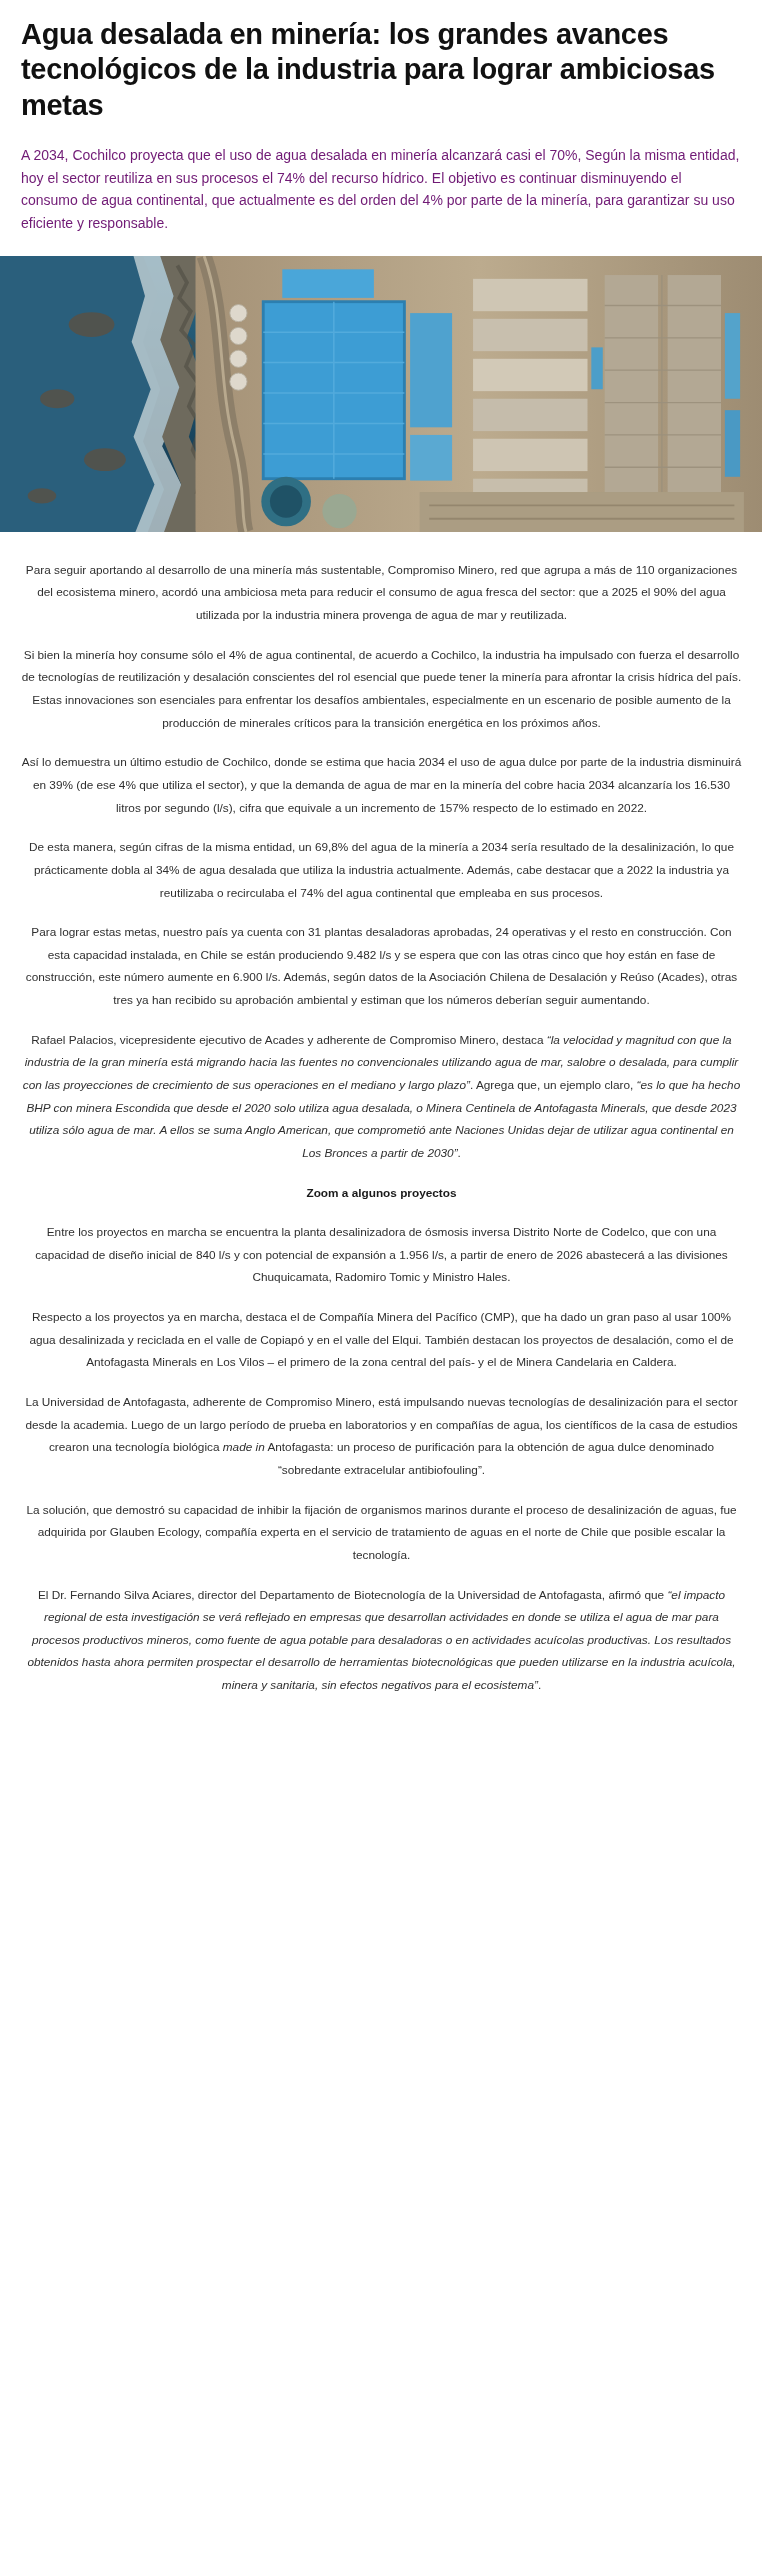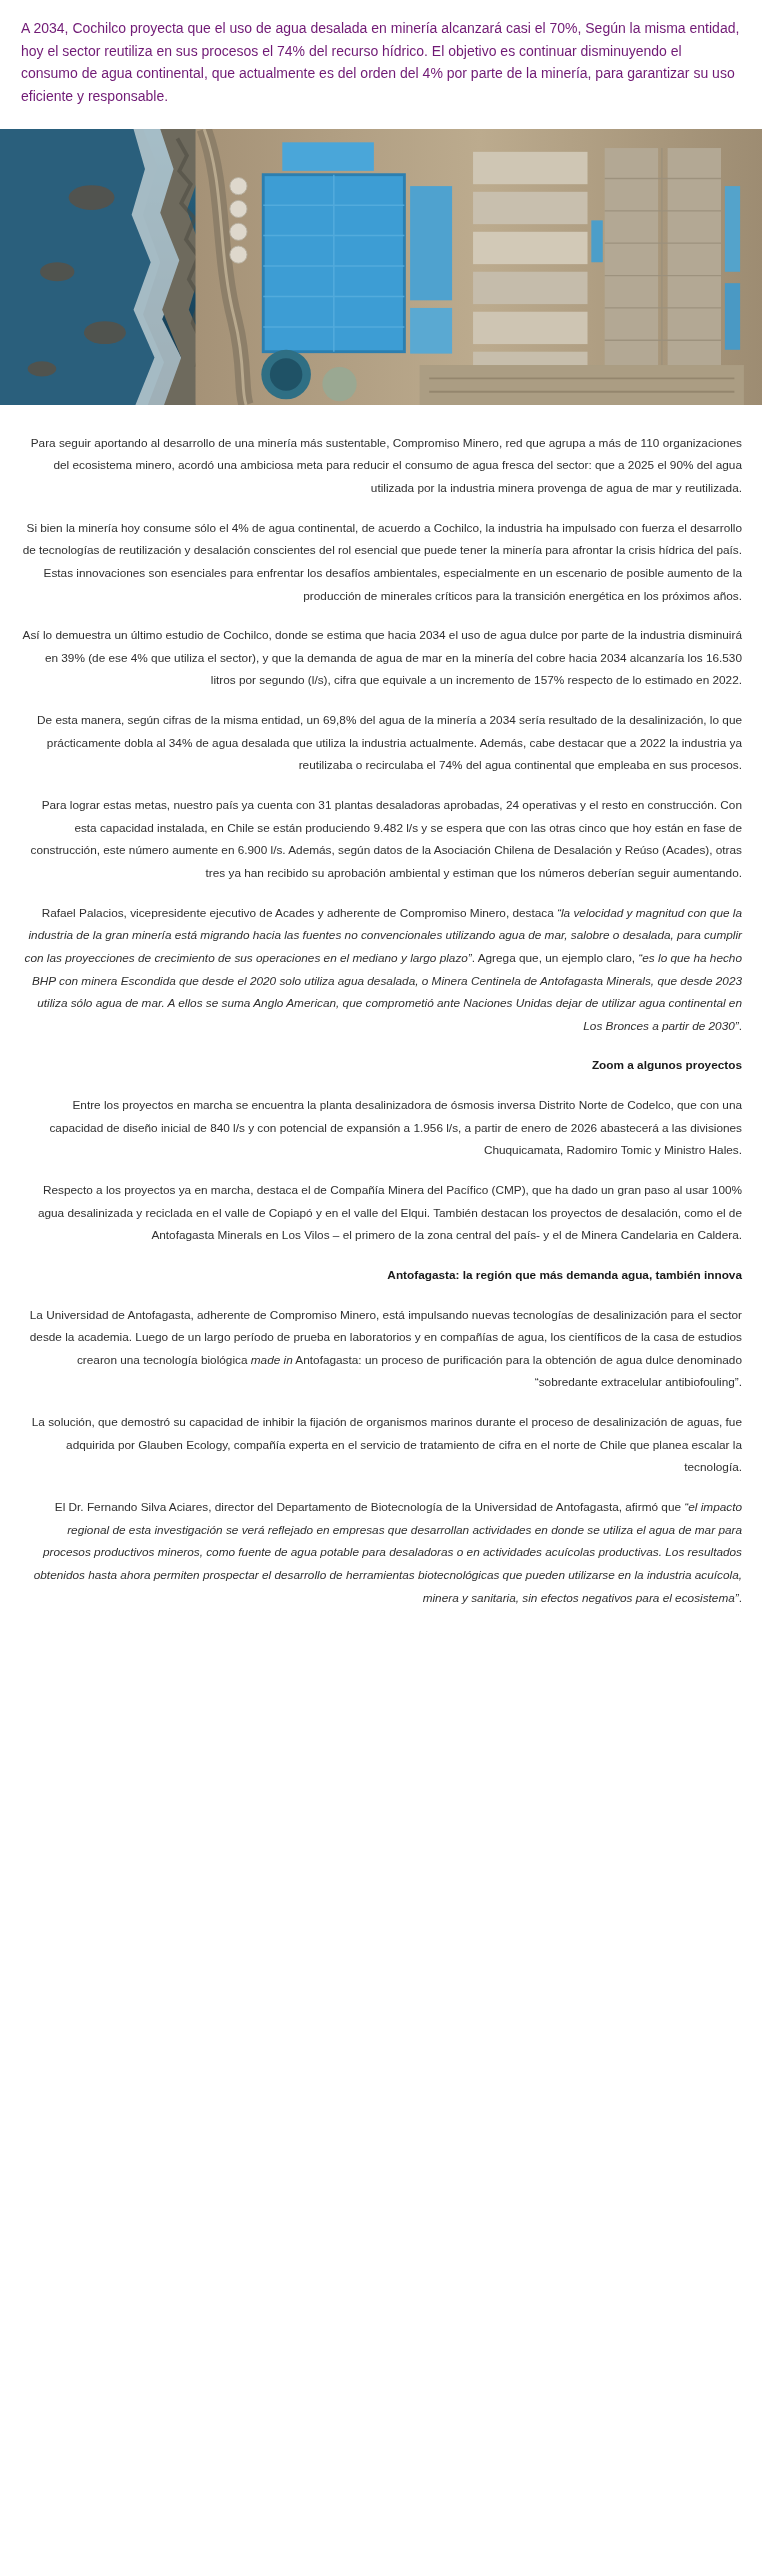--- a/index.html
+++ b/index.html
@@ -51,35 +51,36 @@
   }
   .hero-svg { display: block; width: 763px; height: 276px; }
   .article-body {
     padding: 0 21px 29px 21px;
   }
   .article-body p {
     font-size: 11.8px;
     line-height: 1.92;
     color: #2f2f2f;
     margin: 0 0 17px 0;
-    text-align: right;
+    text-align: center;
   }
   .article-body p.subhead {
     font-weight: bold;
     color: #1a1a1a;
     margin-bottom: 17px;
   }
   .quote-italic { font-style: italic; }
 </style>
 </head>
 <body>
 
 <div class="page">
 
   <header class="article-header">
+    <h1 class="article-title">Agua desalada en minería: los grandes avances tecnológicos de la industria para lograr ambiciosas metas</h1>
     <p class="article-lead">A 2034, Cochilco proyecta que el uso de agua desalada en minería alcanzará casi el 70%, Según la misma entidad, hoy el sector reutiliza en sus procesos el 74% del recurso hídrico. El objetivo es continuar disminuyendo el consumo de agua continental, que actualmente es del orden del 4% por parte de la minería, para garantizar su uso eficiente y responsable.</p>
   </header>
 
   <figure class="hero-figure">
     <div class="hero-image">
       <svg class="hero-svg" viewBox="0 0 800 290" preserveAspectRatio="none" aria-hidden="true">
 
         <defs>
           <linearGradient id="sea" x1="0" y1="0" x2="0" y2="1">
             <stop offset="0%" stop-color="#2b6a88"></stop>
@@ -176,20 +177,19 @@
   <div class="article-body">
     <p>Para seguir aportando al desarrollo de una minería más sustentable, Compromiso Minero, red que agrupa a más de 110 organizaciones del ecosistema minero, acordó una ambiciosa meta para reducir el consumo de agua fresca del sector: que a 2025 el 90% del agua utilizada por la industria minera provenga de agua de mar y reutilizada.</p>
     <p>Si bien la minería hoy consume sólo el 4% de agua continental, de acuerdo a Cochilco,  la industria ha impulsado con fuerza el desarrollo de tecnologías de reutilización y desalación conscientes del rol esencial que puede tener la minería para afrontar la crisis hídrica del país. Estas innovaciones son esenciales para enfrentar los desafíos ambientales, especialmente en un escenario de posible aumento de la producción de minerales críticos para la transición energética en los próximos años.</p>
     <p>Así lo demuestra un último estudio de Cochilco, donde se estima que hacia 2034 el uso de agua dulce por parte de la industria disminuirá en 39% (de ese 4% que utiliza el sector), y que la demanda de agua de mar en la minería del cobre hacia 2034 alcanzaría los 16.530 litros por segundo (l/s), cifra que equivale a un incremento de 157% respecto de lo estimado en 2022.</p>
     <p>De esta manera, según cifras de la misma entidad, un 69,8% del agua de la minería a 2034 sería resultado de la desalinización, lo que prácticamente dobla al 34% de agua desalada que utiliza la industria actualmente. Además, cabe destacar que a 2022 la industria ya reutilizaba o recirculaba el 74% del agua continental que empleaba en sus procesos.</p>
     <p>Para lograr estas metas, nuestro país ya cuenta con 31 plantas desaladoras aprobadas, 24 operativas y el resto en construcción. Con esta capacidad instalada, en Chile se están produciendo 9.482 l/s y se espera que con las otras cinco que hoy están en fase de construcción, este número aumente en 6.900 l/s. Además, según datos de la Asociación Chilena de Desalación y Reúso (Acades), otras tres ya han recibido su aprobación ambiental y estiman que los números deberían seguir aumentando.</p>
     <p><span>Rafael Palacios, vicepresidente ejecutivo de Acades y adherente de Compromiso Minero, destaca </span><span class="quote-italic">“la velocidad y magnitud con que la industria de la gran minería está migrando hacia las fuentes no convencionales utilizando agua de mar, salobre o desalada, para cumplir con las proyecciones de crecimiento de sus operaciones en el mediano y largo plazo”</span><span>. Agrega que, un ejemplo claro, </span><span class="quote-italic">“es lo que ha hecho BHP con minera Escondida que desde el 2020 solo utiliza agua desalada, o Minera Centinela de Antofagasta Minerals, que desde 2023 utiliza sólo agua de mar. A ellos se suma Anglo American, que comprometió ante Naciones Unidas dejar de utilizar agua continental en Los Bronces a partir de 2030”</span><span>.</span></p>
     <p class="subhead">Zoom a algunos proyectos</p>
     <p>Entre los proyectos en marcha se encuentra la planta desalinizadora de ósmosis inversa Distrito Norte de Codelco, que con una capacidad de diseño inicial de 840 l/s y con potencial de expansión a 1.956 l/s, a partir de enero de 2026 abastecerá a las divisiones Chuquicamata, Radomiro Tomic y Ministro Hales.</p>
     <p>Respecto a los proyectos ya en marcha, destaca el de Compañía Minera del Pacífico (CMP), que ha dado un gran paso al usar 100% agua desalinizada y reciclada en el valle de Copiapó y en el valle del Elqui. También destacan los proyectos de desalación, como el de Antofagasta Minerals en Los Vilos – el primero de la zona central del país- y el de Minera Candelaria en Caldera.</p>
-    <p class="subhead">Antofagasta: la región que más demanda agua, también innova</p>
     <p><span>La Universidad de Antofagasta, adherente de Compromiso Minero, está impulsando nuevas tecnologías de desalinización para el sector desde la academia. Luego de un largo período de prueba en laboratorios y en compañías de agua, los científicos de la casa de estudios crearon una tecnología biológica </span><span class="quote-italic">made in</span><span> Antofagasta: un proceso de purificación para la obtención de agua dulce denominado “sobredante extracelular antibiofouling”.</span></p>
-    <p>La solución, que demostró su capacidad de inhibir la fijación de organismos marinos durante el proceso de desalinización de aguas, fue adquirida por Glauben Ecology, compañía experta en el servicio de tratamiento de cifra en el norte de Chile que planea escalar la tecnología.</p>
+    <p>La solución, que demostró su capacidad de inhibir la fijación de organismos marinos durante el proceso de desalinización de aguas, fue adquirida por Glauben Ecology, compañía experta en el servicio de tratamiento de aguas en el norte de Chile que posible escalar la tecnología.</p>
     <p><span>El Dr. Fernando Silva Aciares, director del Departamento de Biotecnología de la Universidad de Antofagasta, afirmó que </span><span class="quote-italic">“el impacto regional de esta investigación se verá reflejado en empresas que desarrollan actividades en donde se utiliza el agua de mar para procesos productivos mineros, como fuente de agua potable para desaladoras o en actividades acuícolas productivas. Los resultados obtenidos hasta ahora permiten prospectar el desarrollo de herramientas biotecnológicas que pueden utilizarse en la industria acuícola, minera y sanitaria, sin efectos negativos para el ecosistema”</span><span>.</span></p>
   </div>
 
 </div>
 
 
 </body></html>

